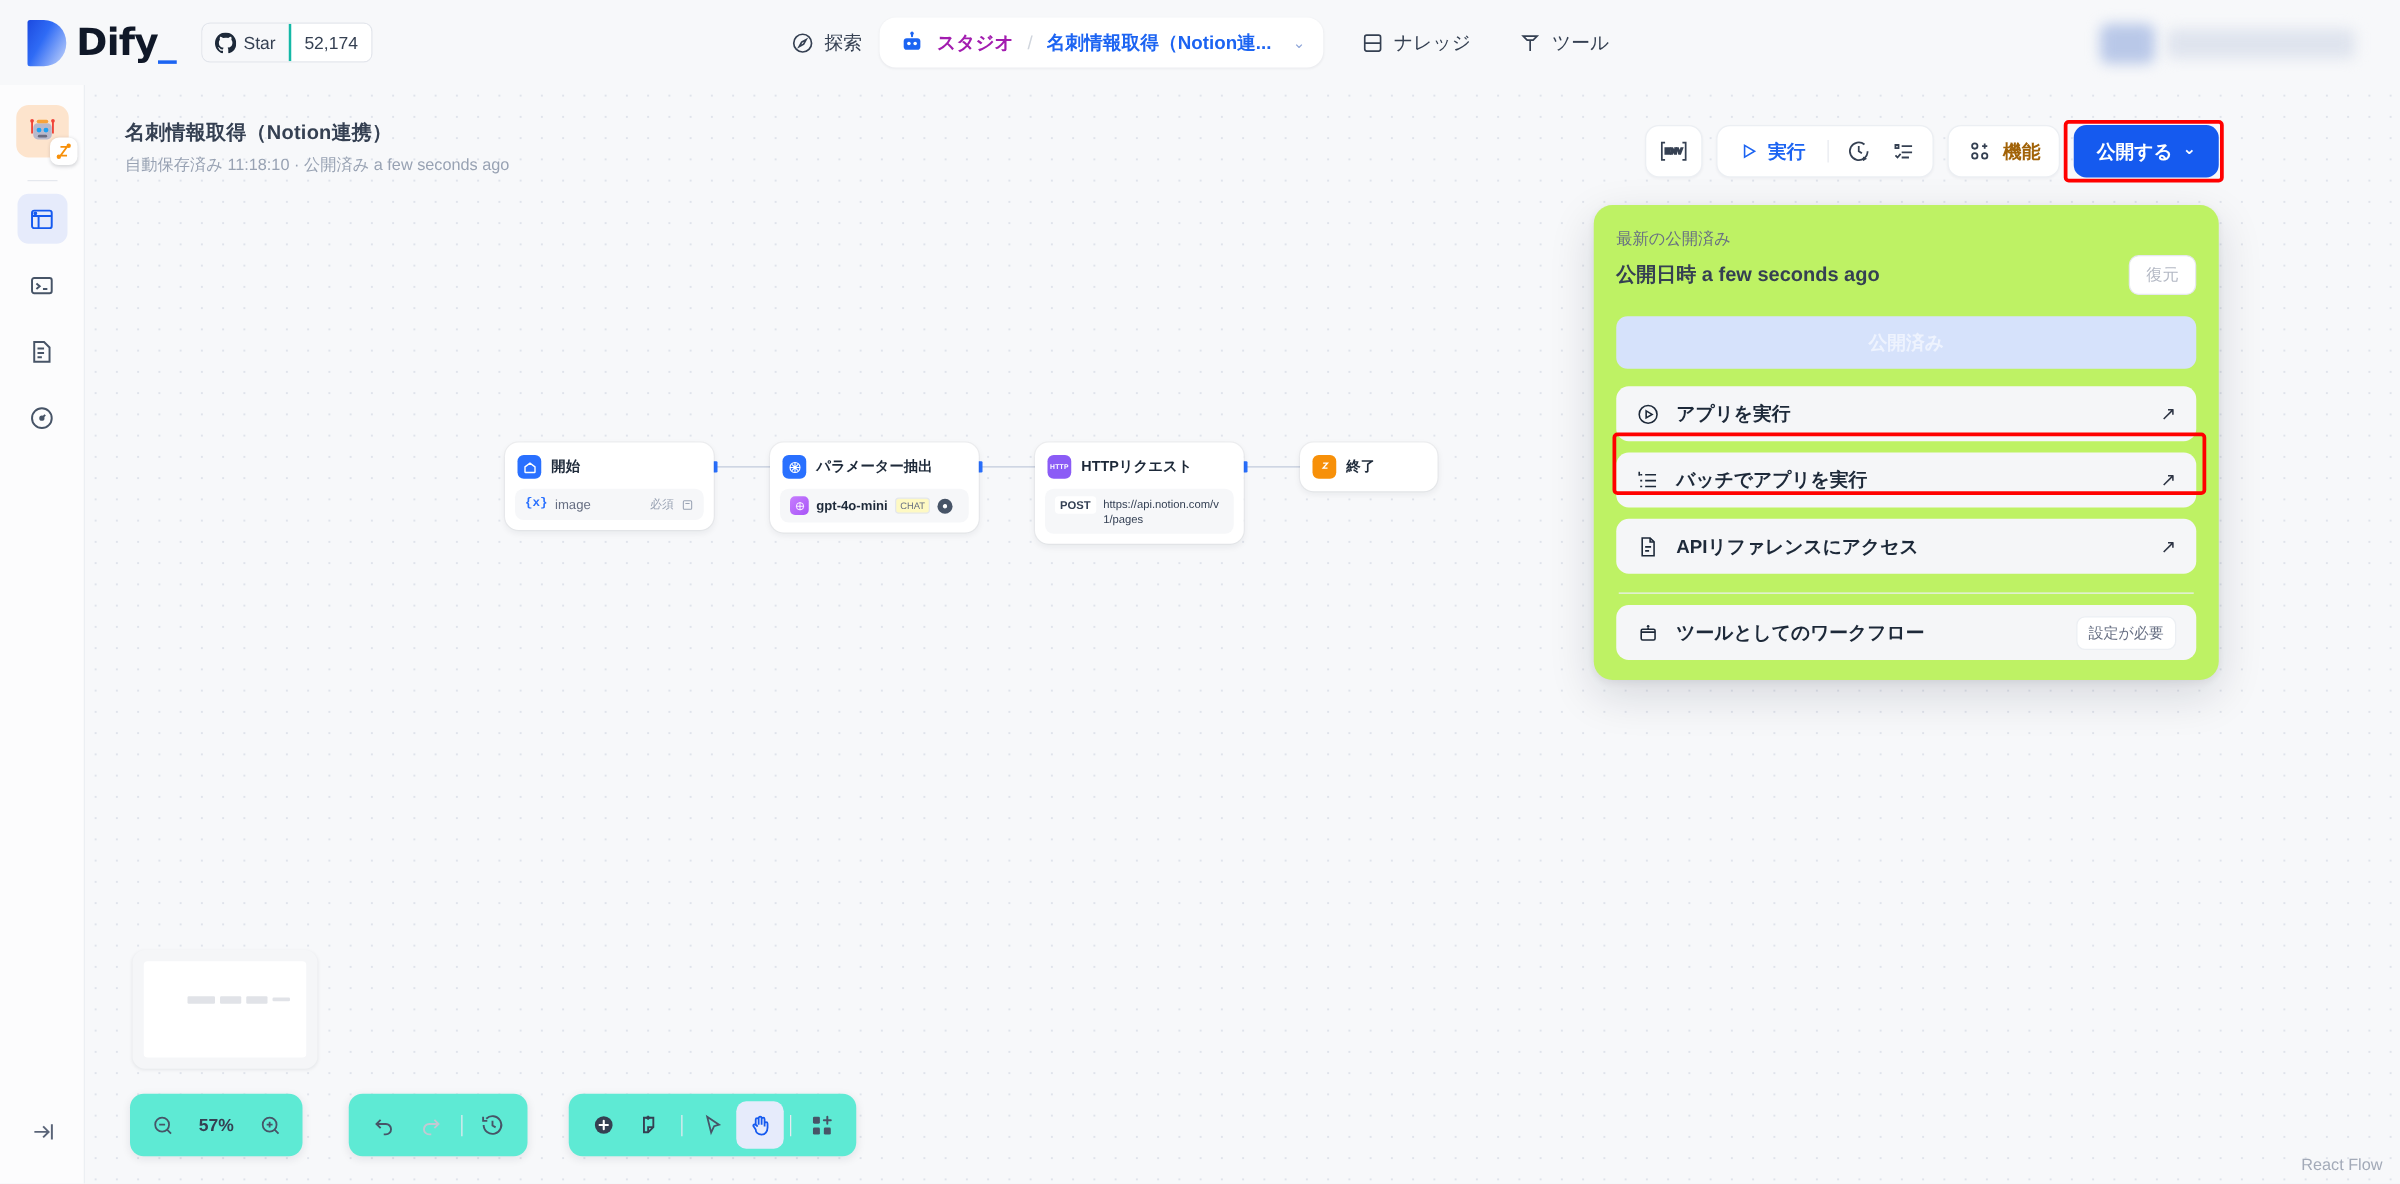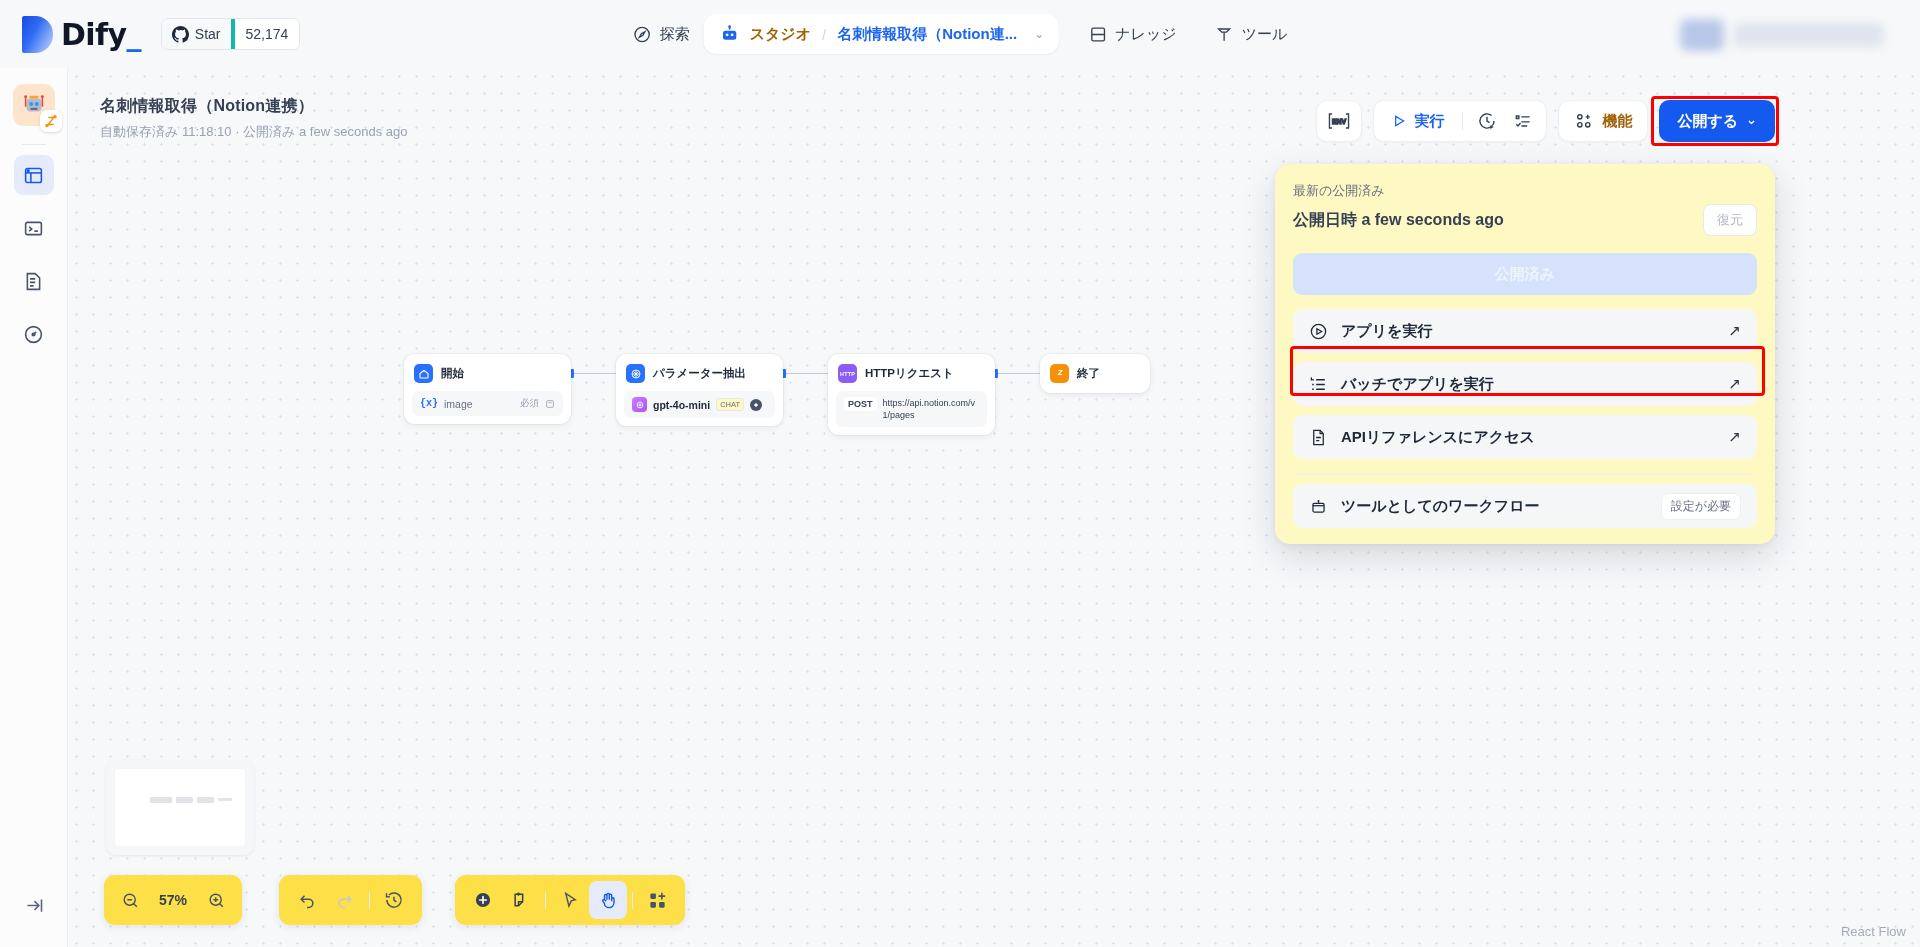--- a/index.html
+++ b/index.html
@@ -37,40 +37,40 @@
     border:1px solid #e3e6ec; border-radius:7px; overflow:hidden; background:#fff;
   }
   .star-left {
     display:flex; align-items:center; gap:6px; padding:0 10px; height:100%;
     background:#f7f8fa;
   }
   .star-left .lbl { font-size:14px; color:#354052; font-weight:500; }
   .star-right {
     padding:0 11px; height:100%; display:flex; align-items:center;
     font-size:14px; color:#354052; background:#ffffff;
-    border-left:4px solid #14b8a6;
+    border-left:2px solid #14b8a6;
   }
 
   .nav-center {
     position:absolute; left:50%; transform:translateX(-50%);
     display:flex; align-items:center; gap:0;
   }
   .nav-item {
     display:flex; align-items:center; gap:8px; padding:8px 14px;
     font-size:15px; color:#354052; border-radius:10px; cursor:pointer;
   }
   .nav-pill {
     display:flex; align-items:center; gap:9px;
     background:#ffffff; border-radius:13px; padding:9px 14px 9px 15px;
     box-shadow:0 1px 2px rgba(16,24,40,.05);
   }
   .nav-pill .app-ico {
     width:22px;height:22px;border-radius:5px;display:flex;align-items:center;justify-content:center;
   }
-  .nav-pill .studio { color:#a16207; font-size:15px; font-weight:600; }
+  .nav-pill .studio { color:#a21caf; font-size:15px; font-weight:600; }
   .nav-pill .sep { color:#d0d5dd; font-size:15px; margin:0 2px;}
   .nav-pill .wfname { color:#1c64f2; font-size:15px; font-weight:600; max-width:250px; overflow:hidden; white-space:nowrap; }
   .nav-pill .chev { color:#8fa6d9; font-size:12px; margin-left:8px; }
 
   .avatar-blur {
     position:absolute; right:0; top:14px; width:250px; height:42px;
     display:flex; align-items:center; gap:10px; padding-left:10px;
   }
   .avatar-blur .ab1 { width:44px;height:32px;border-radius:7px;background:#b9c8e8; filter:blur(5px); }
   .avatar-blur .ab2 { width:150px;height:24px;border-radius:5px;background:#dfe4ee; filter:blur(5px);}
@@ -136,21 +136,21 @@
     display:flex; align-items:center; gap:8px; padding:0 18px;
     font-size:15px; font-weight:600; cursor:pointer;
   }
   .redbox {
     position:absolute; border:3px solid #ff0000; border-radius:4px; pointer-events:none; z-index:60;
   }
 
   
   .pub-menu {
     position:absolute; right:22px; top:164px; width:500px;
-    background:#fef9c3; border-radius:15px; padding:18px 18px 16px;
+    background:#bef264; border-radius:15px; padding:18px 18px 16px;
     box-shadow:0 12px 36px rgba(16,24,40,.14), 0 2px 6px rgba(16,24,40,.06);
     z-index:50;
   }
   .pm-label { font-size:13px; color:#676f83; margin-bottom:4px; }
   .pm-row1 { display:flex; align-items:center; justify-content:space-between; }
   .pm-date { font-size:16px; color:#354052; font-weight:600; }
   .pm-restore {
     border:1px solid #e6e8ee; border-radius:8px; padding:6px 13px;
     font-size:13px; color:#b3b8c4; background:#fff;
   }
@@ -204,21 +204,21 @@
 
   
   .minimap {
     position:absolute; left:106px; top:760px; width:148px; height:95px;
     background:#f5f6f8; border-radius:10px; padding:9px;
     box-shadow:0 1px 3px rgba(16,24,40,.08);
   }
   .minimap .inner { width:100%;height:100%;background:#fff;border-radius:3px; position:relative;}
   .mm-blk { position:absolute; height:6px; background:#e1e3e8; border-radius:1px; top:36%; }
   .bbar {
-    position:absolute; background:#fde047; border-radius:11px; height:50px;
+    position:absolute; background:#5eead4; border-radius:11px; height:50px;
     display:flex; align-items:center; box-shadow:0 2px 8px rgba(16,24,40,.09);
   }
   .bbar .b { width:38px;height:38px;display:flex;align-items:center;justify-content:center;border-radius:8px;cursor:pointer; }
   .zoomlvl { font-size:14px; color:#354052; font-weight:600; width:48px; text-align:center; }
   .b.act { background:#e6ebfb; }
   .bsep { width:1px;height:17px;background:#e7eaf0; margin:0 5px; }
   .reactflow {
     position:absolute; right:14px; bottom:8px; font-size:13px; color:#a3aab8;
   }
   svg { display:block; }

